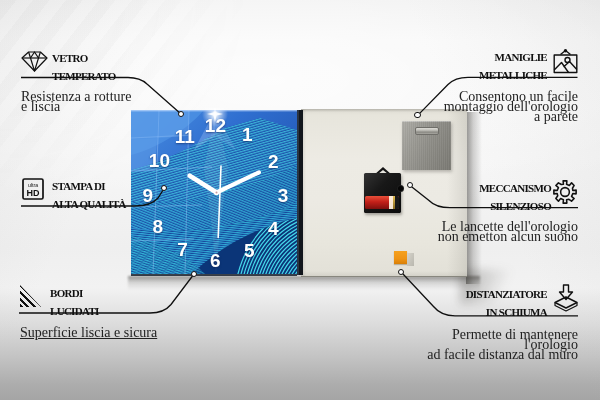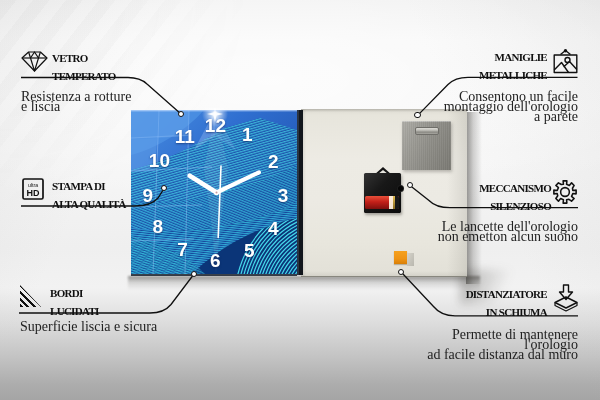--- a/index.html
+++ b/index.html
@@ -249,21 +249,21 @@
     <text x="11" y="18" font-family="Liberation Sans, sans-serif" font-size="9" font-weight="bold" text-anchor="middle" fill="#111">HD</text>
   </svg>
   <div class="t" style="margin-left:30px;">STAMPA DI<br>ALTA QUALITÀ</div>
 </div>
 
 <div class="blk" style="left:20px;top:284px;width:170px;">
   <div style="position:absolute;left:0;top:1px;width:21px;height:22px;
     background:repeating-linear-gradient(45deg,#111 0 2.2px,rgba(0,0,0,0) 2.2px 4.8px);
     clip-path:polygon(0 0,100% 100%,0 100%);"></div>
   <div class="t" style="margin-left:30px;">BORDI<br>LUCIDATI</div>
-  <div class="b" style="margin-top:2px;">Superficie liscia e sicura</div>
+  <div class="b" style="margin-top:8px;text-decoration:underline;">Superficie liscia e sicura</div>
 </div>
 
 <div class="blk" style="left:407px;top:48px;width:171px;text-align:right;">
   <svg width="25" height="25" viewBox="0 0 25 25" style="position:absolute;right:0;top:1px" fill="none" stroke="#111" stroke-width="1.4" stroke-linejoin="round">
     <rect x="1.2" y="6" width="22.6" height="17.5"></rect>
     <polyline points="7.5,5.5 12.5,1.5 17.5,5.5"></polyline>
     <circle cx="12.5" cy="1.8" r="1"></circle>
     <circle cx="14.5" cy="11" r="2.5"></circle>
     <path d="M1.2,21 L8.5,13.5 L15.5,23.5 M10.5,18 L16.5,12.5 L23.8,20.5"></path>
   </svg>

